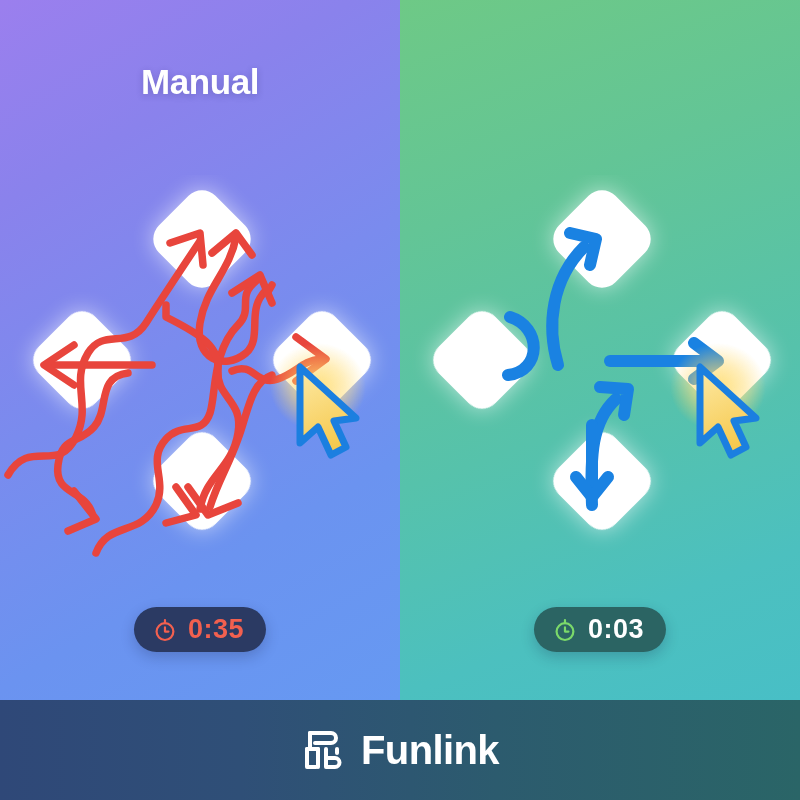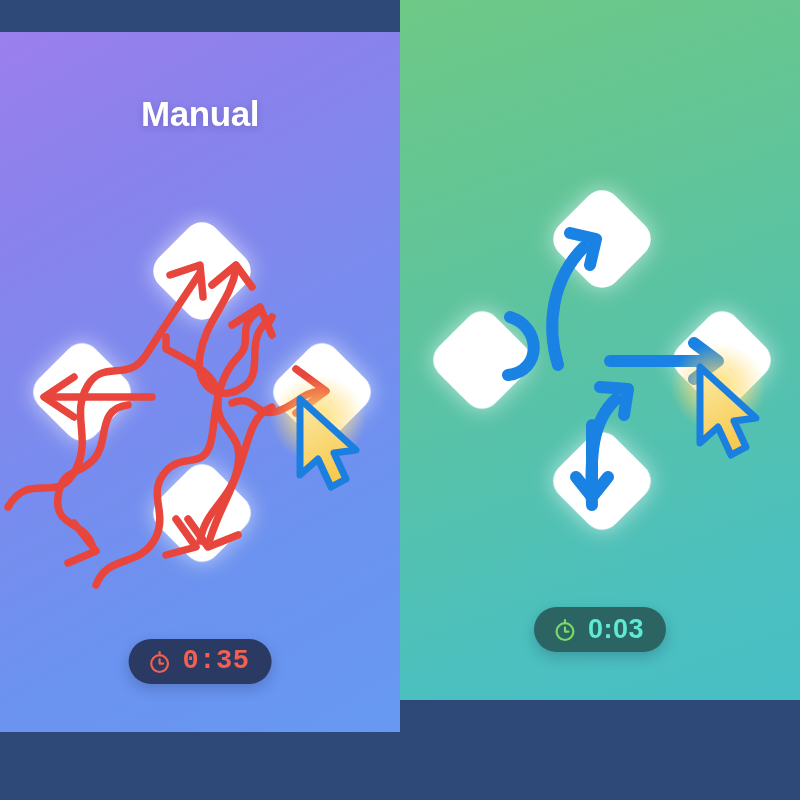--- a/index.html
+++ b/index.html
@@ -16,21 +16,20 @@
   
   .panels {
     position:absolute; left:0; top:0; width:800px; height:700px;
     display:flex;
   }
   .panel {
     position:relative; width:400px; height:700px; overflow:hidden;
   }
   .panel-left  {
     background:linear-gradient(150deg, #9b7fee 0%, #8a82ec 22%, #7a8bee 48%, #6b93f0 74%, #6699f2 100%);
-    margin-top:32px;
   }
   .panel-right {
     background:linear-gradient(160deg, #6ec986 0%, #63c596 28%, #56c2ab 58%, #4cc0bf 82%, #48bfc6 100%);
   }
 
   .panel-title {
     position:absolute; left:0; right:0; top:62px;
     text-align:center;
     color:#ffffff;
     font-size:35px;
@@ -47,29 +46,29 @@
 
   
   .badge {
     position:absolute; bottom:48px; left:50%;
     transform:translateX(-50%);
     display:flex; align-items:center; gap:10px;
     padding:9px 22px 9px 18px;
     border-radius:999px;
     box-shadow:0 5px 14px rgba(20,25,60,.22);
   }
-  .badge-left  { background:#2b3a63;font-family:Liberation Mono, monospace; }
+  .badge-left  { background:#2b3a63; }
   .badge-right { background:#2b6463; }
   .badge svg { display:block; }
   .badge-time {
     font-size:27px; font-weight:bold; letter-spacing:0.5px;
     line-height:1;
   }
   .badge-left  .badge-time { color:#f2604f; }
-  .badge-right .badge-time { color:#5eead4; }
+  .badge-right .badge-time { color:#ffffff; }
 
   
   .footer {
     position:absolute; left:0; top:700px; width:800px; height:100px;
     background:linear-gradient(90deg, #2f4878 0%, #2f4f77 30%, #2c5b6e 62%, #2a6567 100%);
     display:flex; align-items:center; justify-content:center; gap:16px;
   }
   .brand-mark svg { display:block; }
   .brand-name {
     color:#ffffff; font-size:40px; font-weight:bold; letter-spacing:-0.6px;
@@ -227,14 +226,30 @@
         <svg width="26" height="26" viewBox="0 0 26 26" aria-hidden="true">
           <circle cx="13" cy="14.6" r="8.4" fill="none" stroke="#7bd96a" stroke-width="2.2"></circle>
           <path d="M13 6.2 L13 3.0" stroke="#7bd96a" stroke-width="2.2" stroke-linecap="round"></path>
           <path d="M13 10.4 L13 14.6 L16.5 14.6" stroke="#7bd96a" stroke-width="2.2" stroke-linecap="round" stroke-linejoin="round" fill="none"></path>
         </svg>
         <span class="badge-time">0:03</span>
       </div>
     </div>
   </div>
 
+  <div class="footer">
+    <span class="brand-mark">
+      <svg width="44" height="46" viewBox="0 0 44 46" xmlns="http://www.w3.org/2000/svg">
+        <g fill="none" stroke="#ffffff" stroke-width="4" stroke-linecap="round" stroke-linejoin="round">
+          <path d="M9 6 L30 6 A5 5 0 0 1 30 16 L14 16"></path>
+          <path d="M9 6 L9 20"></path>
+          <path d="M17 22 L17 40"></path>
+          <path d="M17 22 L6 22"></path>
+          <path d="M6 22 L6 40 L15 40"></path>
+          <path d="M25 22 L25 40 L34 40 A4 4 0 0 0 34 31 L26 31"></path>
+          <path d="M36 22 L36 26"></path>
+        </g>
+      </svg>
+    </span>
+    <span class="brand-name">Funlink</span>
+  </div>
 
 </div>
 
 </body></html>

